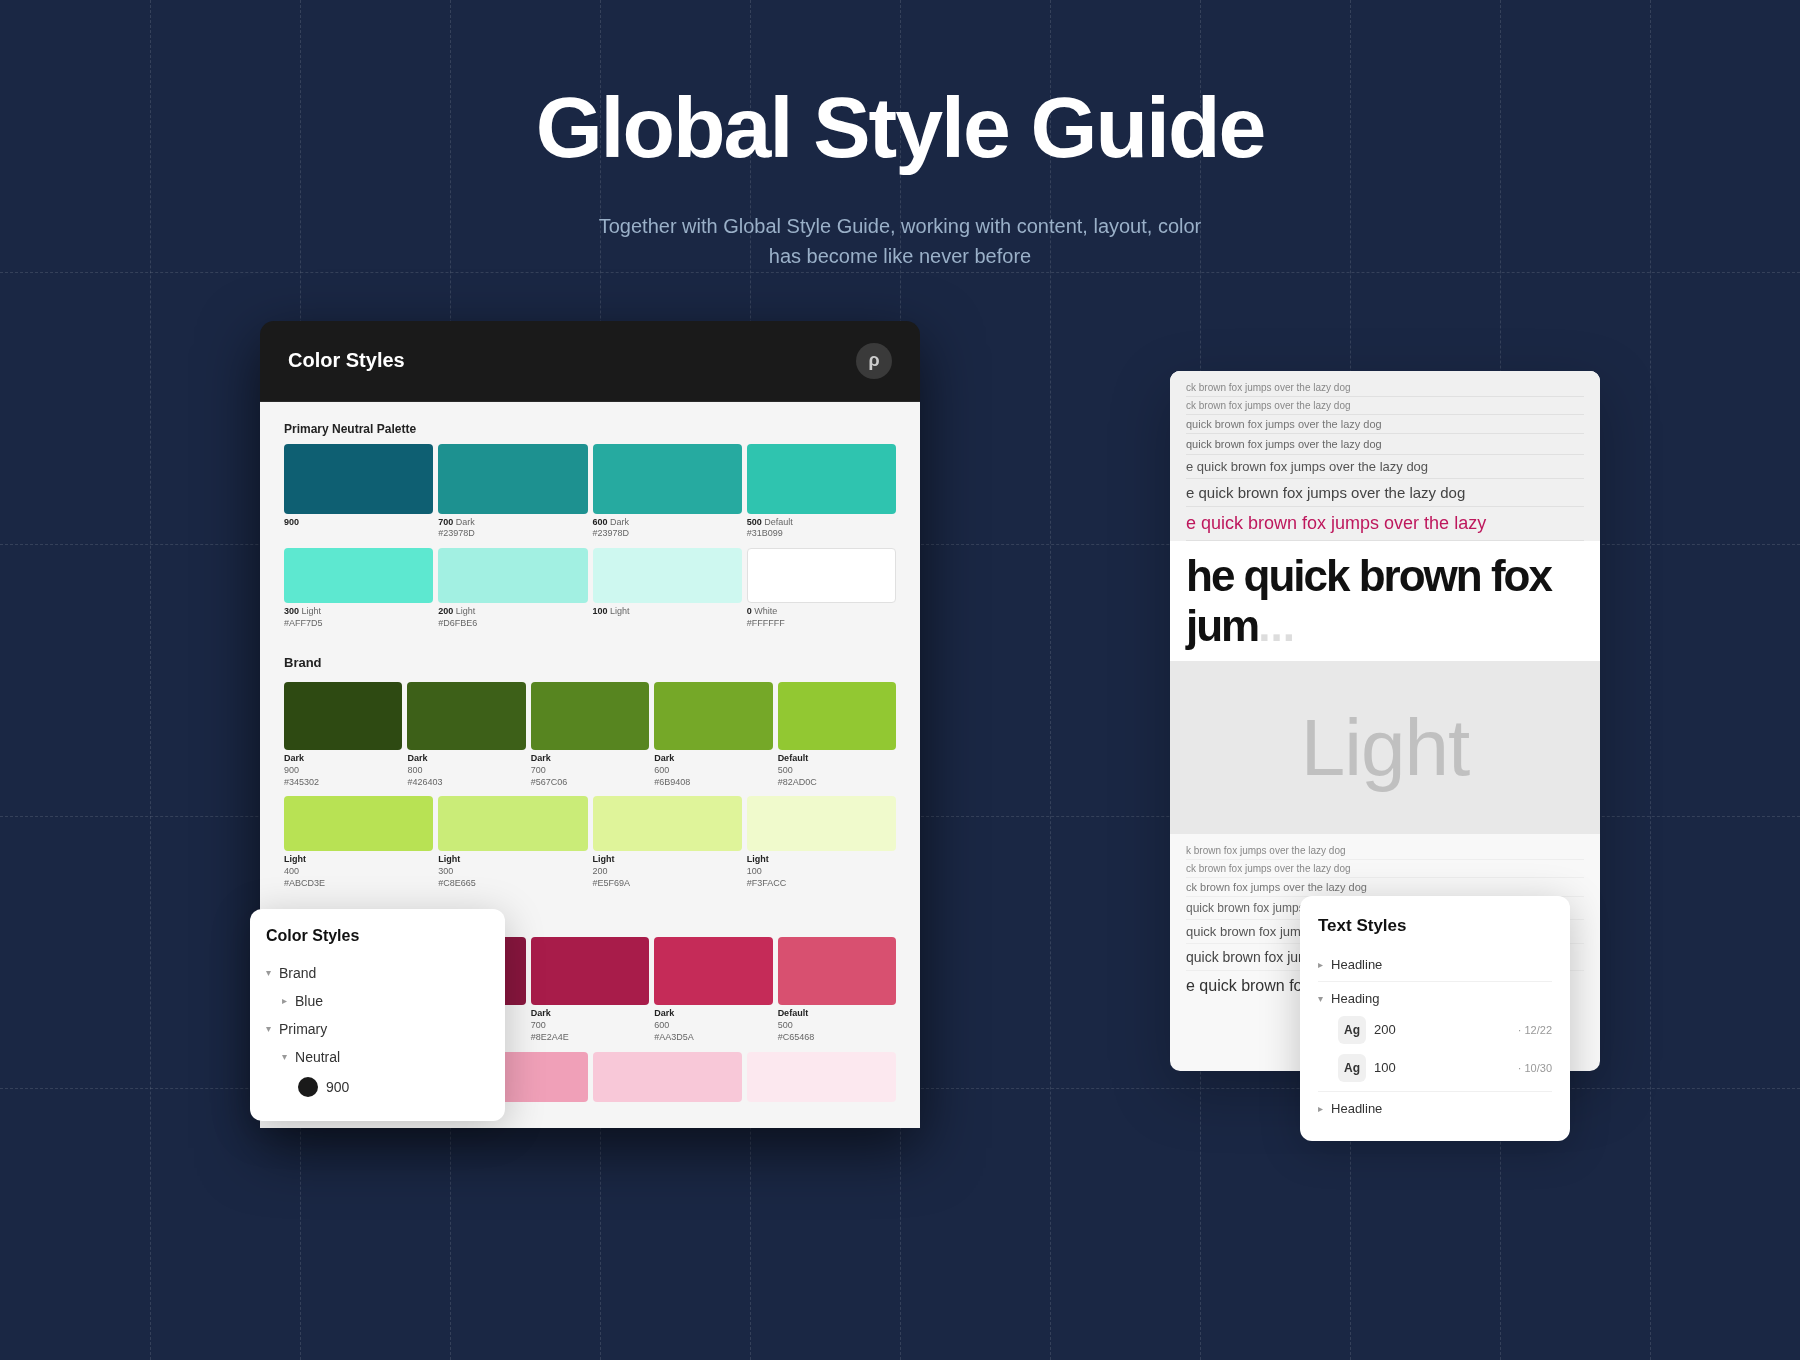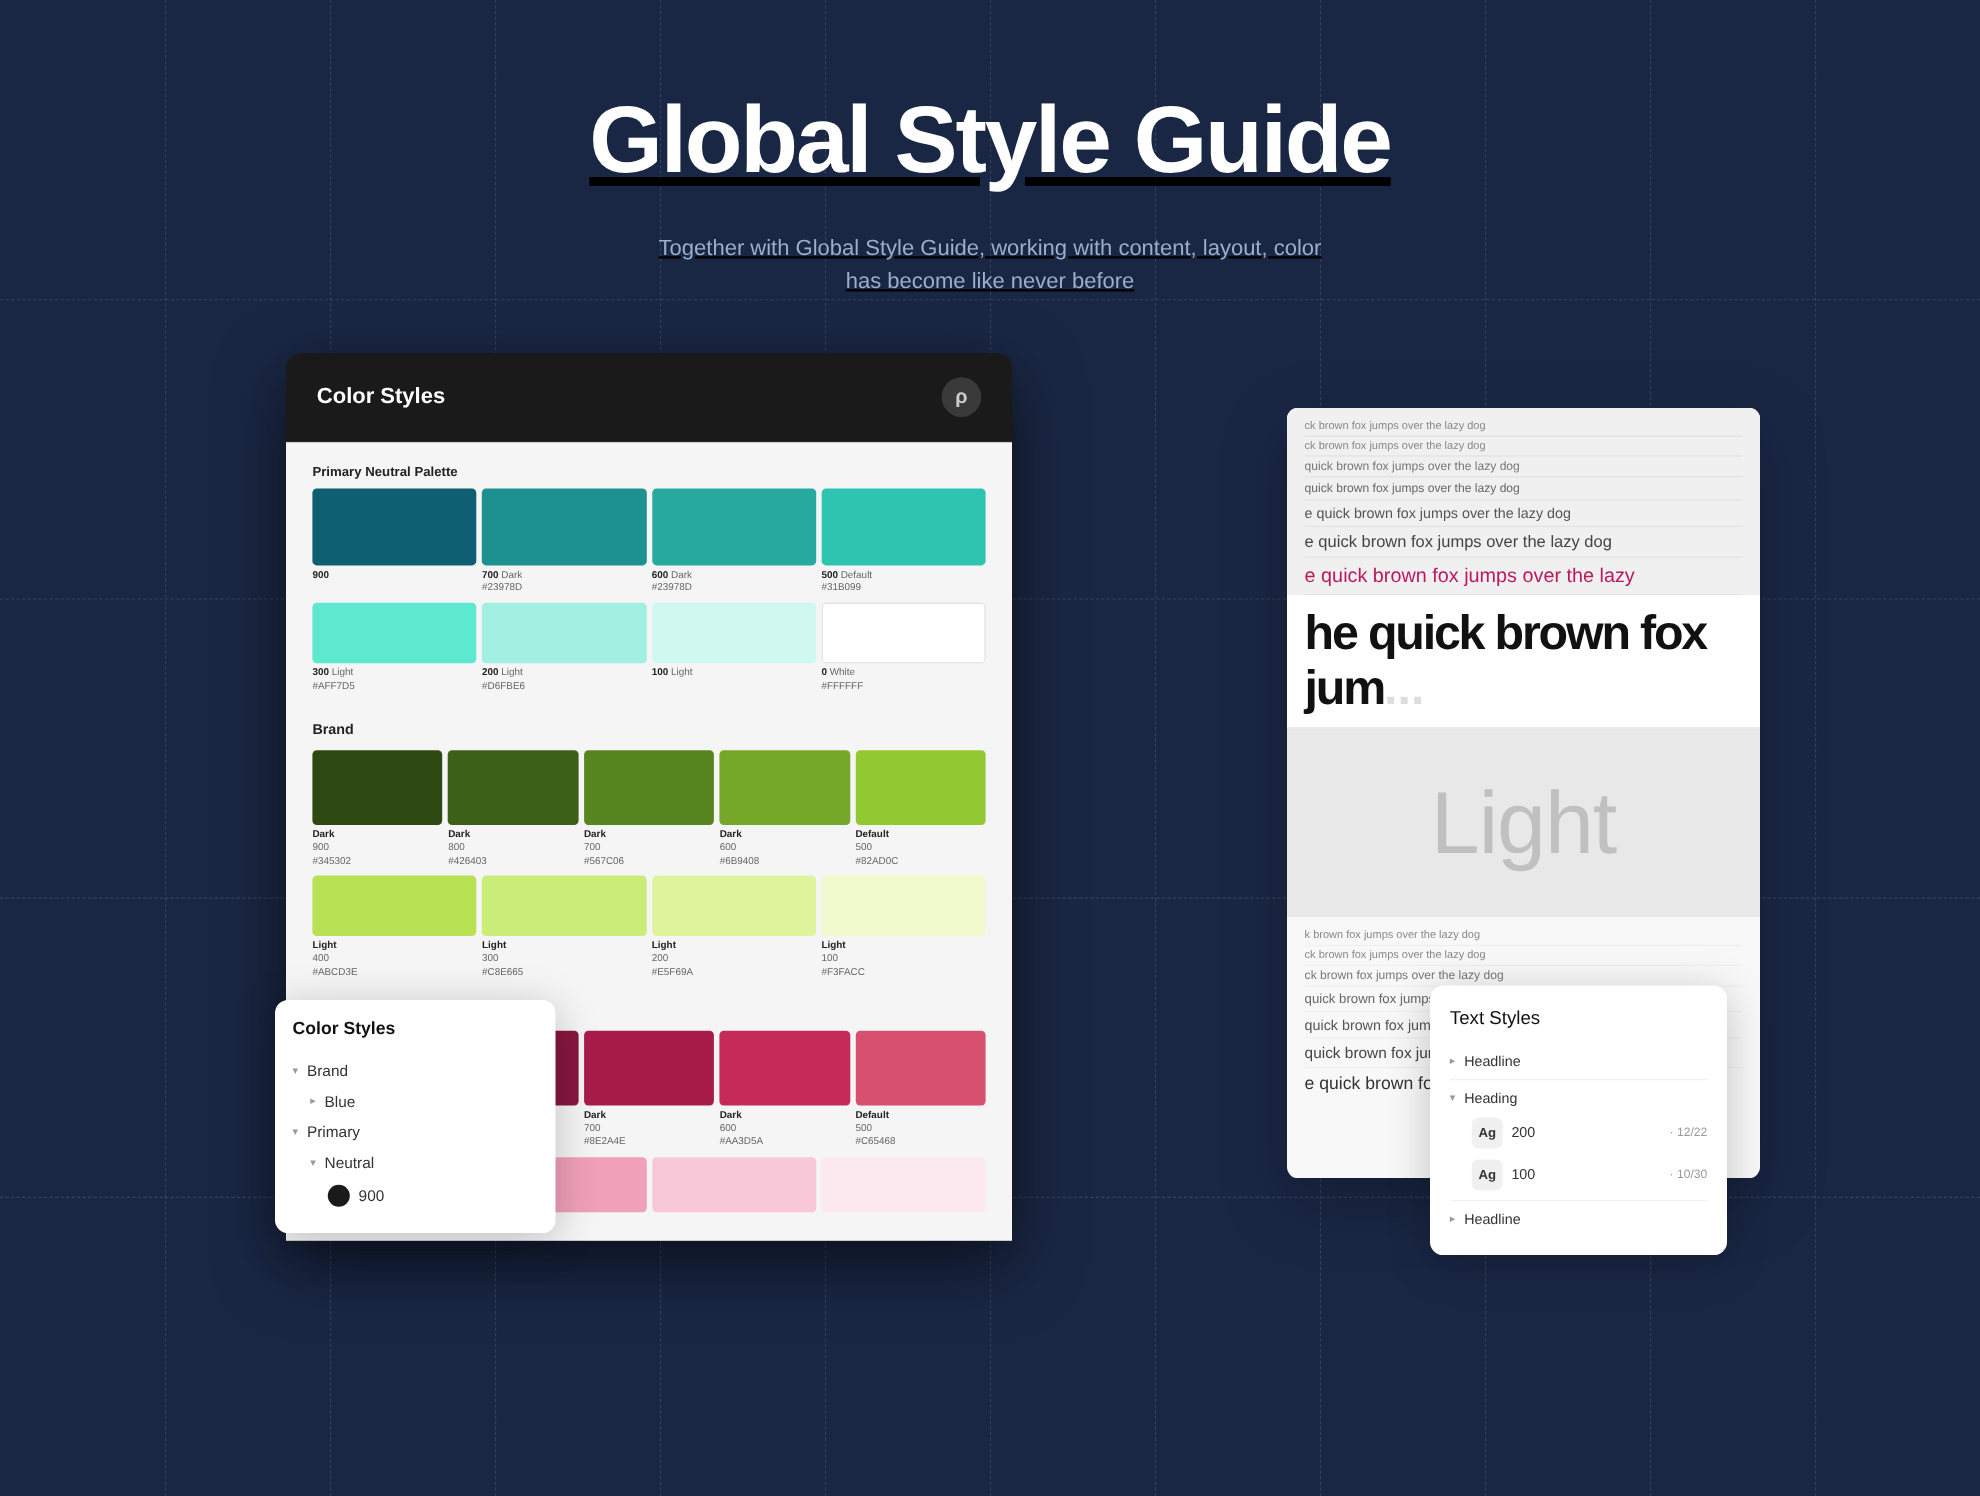--- a/index.html
+++ b/index.html
@@ -31,21 +31,20 @@
       height: 1px;
       border-top: 1px dashed rgba(255,255,255,0.12);
     }
 
     
     .hero {
       position: relative;
       z-index: 1;
       text-align: center;
       padding-top: 80px;
-      text-decoration: underline;
     }
     .hero-title {
       font-size: 86px;
       font-weight: 800;
       color: #ffffff;
       letter-spacing: -2px;
       line-height: 1.1;
     }
     .hero-subtitle {
       margin-top: 36px;
@@ -416,21 +415,21 @@
       <span>Neutral</span>
     </div>
 
     <div class="tree-item tree-indent-2">
       <div class="tree-dot"></div>
       <span>900</span>
     </div>
   </div>
 
   <div style="position:absolute; bottom:80px; right:30px; width:270px; background:#fff; border-radius:12px; padding:20px 18px; box-shadow:0 8px 40px rgba(0,0,0,0.22); z-index:12;">
-    <div style="font-size:17px; font-weight:400; color:#111; margin-bottom:16px;">Text Styles</div>
+    <div style="font-size:17px; font-weight:700; color:#111; margin-bottom:16px;">Text Styles</div>
 
     <div class="text-style-item">
       <span class="text-style-chevron">▸</span>
       <span class="text-style-label">Headline</span>
     </div>
     <div style="height:1px; background:#f0f0f0; margin:4px 0;"></div>
 
     <div class="text-style-item">
       <span class="text-style-chevron">▾</span>
       <span class="text-style-label">Heading</span>

